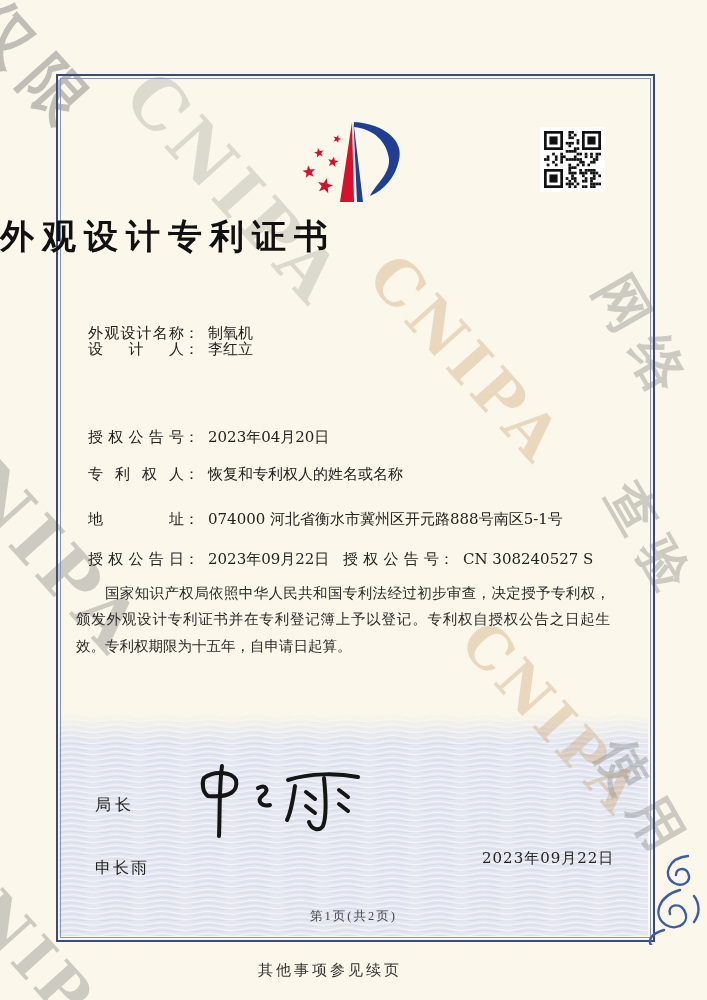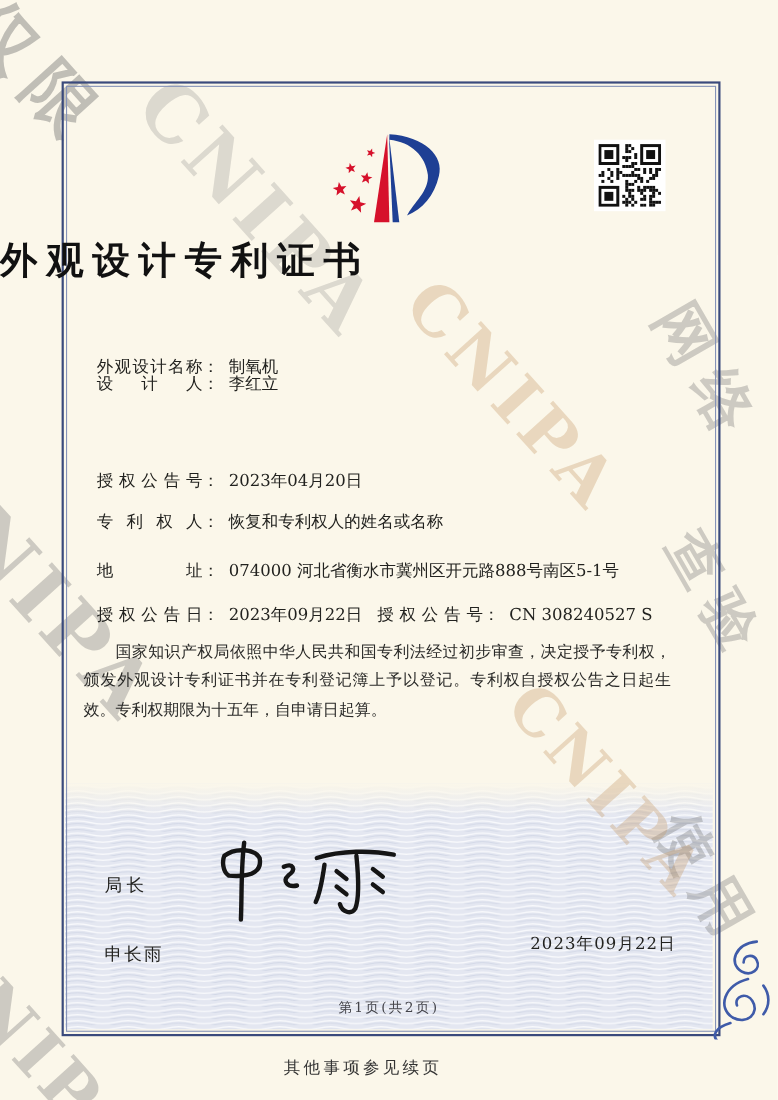--- a/index.html
+++ b/index.html
@@ -48,21 +48,21 @@
   .grp2{position:absolute;left:255px;top:0;white-space:nowrap;}
 
   .bodytext{position:absolute;left:76px;top:580px;width:534px;font-size:14.5px;line-height:1.82;color:#2a2a28;text-align:justify;}
   .bodytext p{margin:0 0 7px 0;text-indent:2em;}
 
   .sig-title{position:absolute;left:95px;top:795px;font-size:16px;letter-spacing:4px;}
   .sig-name{position:absolute;left:95px;top:826px;font-size:16px;letter-spacing:2px;margin-top:32px;}
   .sig-script{position:absolute;left:192px;top:760px;}
   .sig-date{position:absolute;left:482px;top:849px;font-size:15px;letter-spacing:1px;}
 
-  .page-no{position:absolute;left:56px;width:595px;top:908px;text-align:center;font-size:12.5px;color:#44444a;letter-spacing:2px;}
+  .page-no{position:absolute;left:56px;width:595px;top:908px;text-align:center;font-size:12.5px;color:#44444a;letter-spacing:2px;font-family:Liberation Serif, serif;}
   .cont-note{position:absolute;left:0;width:660px;top:945px;text-align:center;font-size:15px;letter-spacing:3px;color:#333;margin-top:16px;}
 
   .ornament{position:absolute;left:618px;top:850px;z-index:5;}
 </style>
 </head>
 <body>
 
 <div class="page">
 
   <svg class="band" width="589" height="224">

